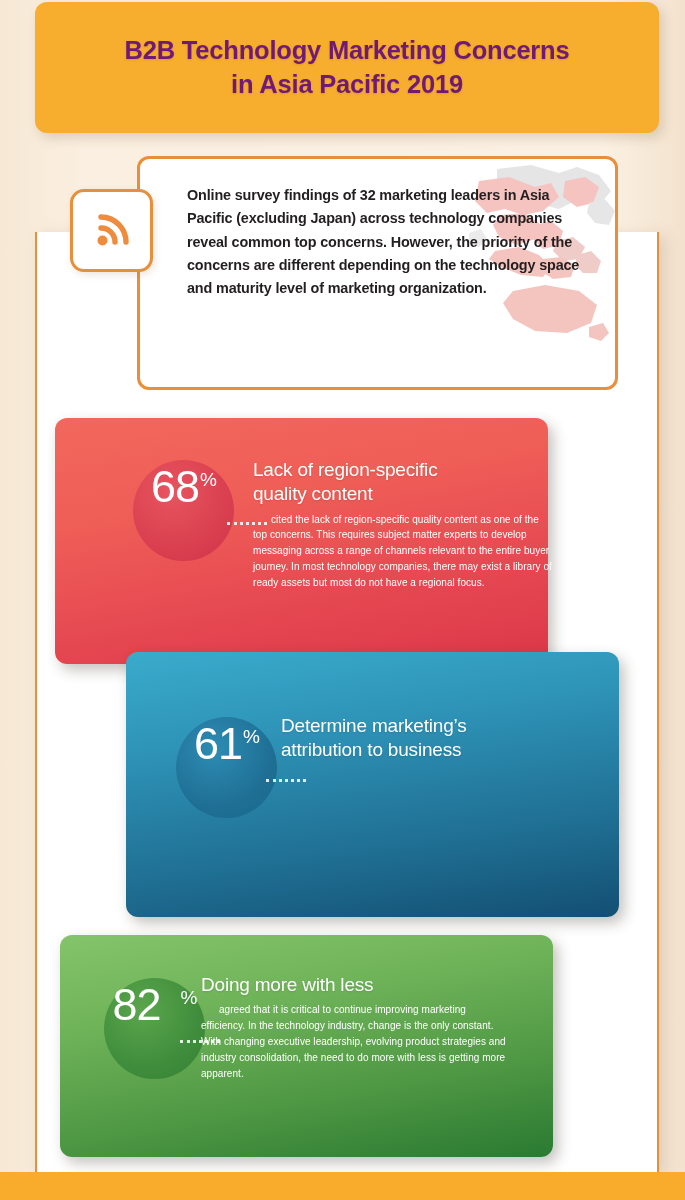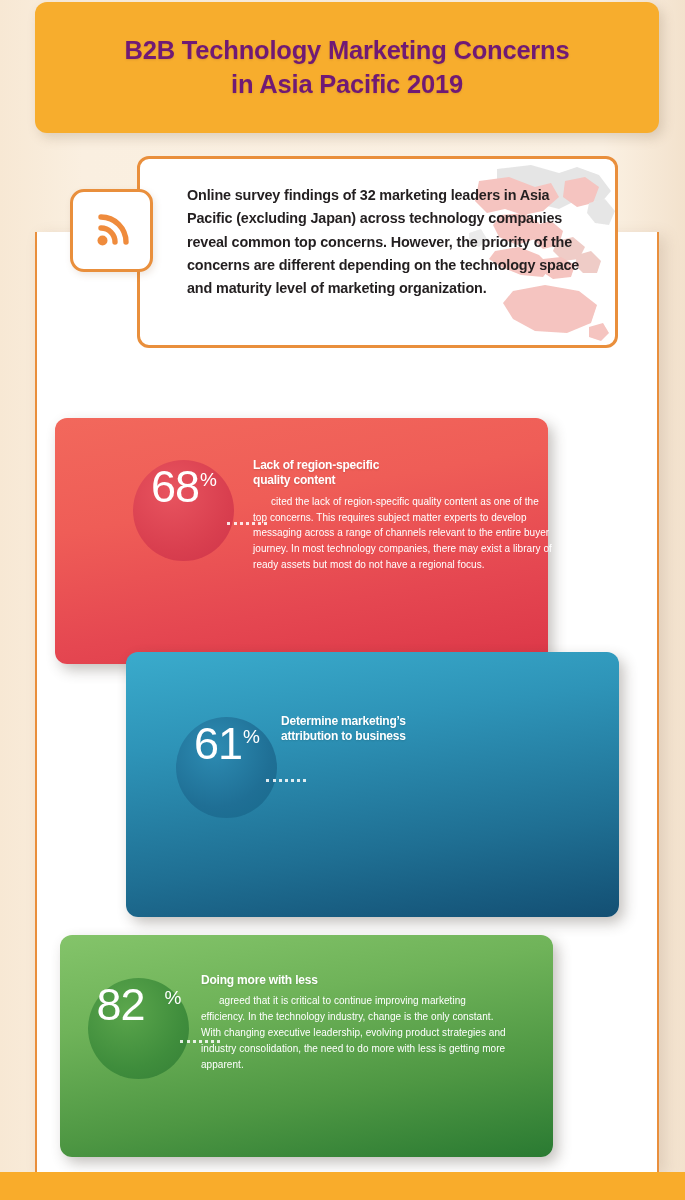--- a/index.html
+++ b/index.html
@@ -65,21 +65,21 @@
     padding: 0 30px;
     white-space: pre-line;
   }
 
   
   .intro-box {
     position: absolute;
     left: 137px;
     top: 156px;
     width: 481px;
-    height: 192px;
+    height: 234px;
     border: 3px solid #e98f3c;
     border-radius: 12px;
     background: #ffffff;
     overflow: hidden;
   }
   .intro-text {
     position: absolute;
     left: 47px;
     top: 25px;
     width: 400px;
@@ -153,21 +153,21 @@
     position: absolute;
     border-radius: 50%;
     display: flex;
     align-items: baseline;
     justify-content: center;
   }
   #card-red .pct-circle   { left: 78px; top: 42px; width: 101px; height: 101px;
       background: radial-gradient(circle at 38% 32%, #e8545f 0%, #d93f4f 62%, #cf3449 100%); }
   #card-blue .pct-circle  { left: 50px; top: 65px; width: 101px; height: 101px;
       background: radial-gradient(circle at 38% 32%, #2d8cb3 0%, #1f6f95 62%, #186a8c 100%); }
-  #card-green .pct-circle { left: 28px; top: 43px; width: 101px; height: 101px;
+  #card-green .pct-circle { left: 44px; top: 43px; width: 101px; height: 101px;
       background: radial-gradient(circle at 38% 32%, #5ba64c 0%, #3f8d3c 62%, #357f37 100%); gap: 19px; }
 
   .pct-num {
     color: #ffffff;
     font-size: 45px;
     font-weight: 400;
     line-height: 1;
     letter-spacing: -1px;
     position: relative;
     top: 4px;
@@ -191,22 +191,22 @@
   #card-blue .dots  { left: 140px; top: 127px; width: 40px; }
   #card-green .dots { left: 120px; top: 105px; width: 40px; }
 
   .card-body { position: absolute; }
   #card-red .card-body   { left: 198px; top: 40px; width: 300px; }
   #card-blue .card-body  { left: 155px; top: 62px; width: 306px; }
   #card-green .card-body { left: 141px; top: 38px; width: 307px; }
 
   .card-title {
     color: #ffffff;
-    font-size: 12px;
-    font-weight: bold;
+    font-size: 19px;
+    font-weight: normal;
     line-height: 1.28;
     letter-spacing: -0.2px;
     white-space: pre-line;
     margin-bottom: 5px;
     text-shadow: 0 1px 2px rgba(0,0,0,.12);
   }
   .card-desc {
     color: #ffffff;
     font-size: 10px;
     line-height: 1.58;

